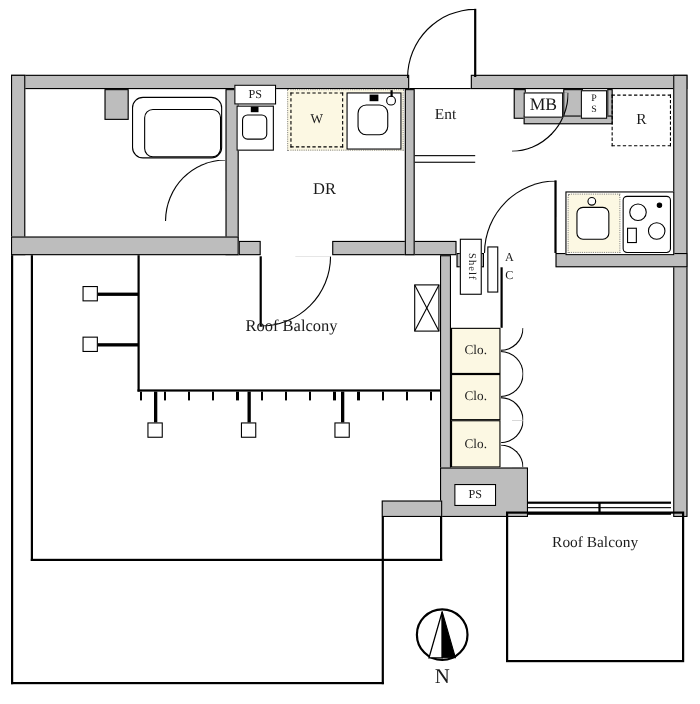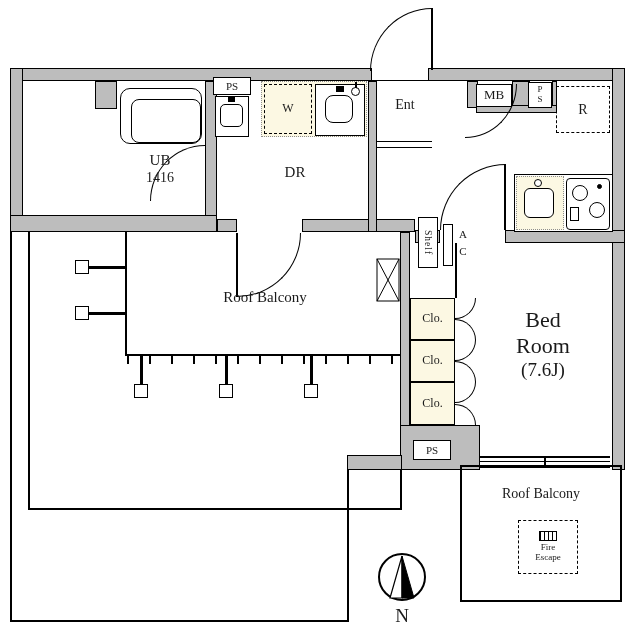--- a/index.html
+++ b/index.html
@@ -76,24 +76,20 @@
   <div class="arc br" style="left:455px;top:298px;width:21px;height:21px"></div>
   <div class="arc tr" style="left:455px;top:319px;width:21px;height:21px"></div>
   <div class="arc br" style="left:455px;top:340px;width:21px;height:21px"></div>
   <div class="arc tr" style="left:455px;top:361px;width:21px;height:21px"></div>
   <div class="arc br" style="left:455px;top:382px;width:21px;height:21px"></div>
   <div class="arc tr" style="left:455px;top:404px;width:21px;height:21px"></div>
 
   <div class="box" style="left:120px;top:88px;width:82px;height:56px;border-radius:10px">
     <div class="sq" style="left:5px;top:5px;width:70px;height:44px;border-radius:8px;position:relative;background:transparent"></div>
   </div>
-  <div class="lbl" style="left:126px;top:150px;width:68px;height:38px;font-size:15px">
-    <span>UB</span>
-    <span style="font-size:14px">1416</span>
-  </div>
 
   <div class="box" style="left:215px;top:96px;width:34px;height:41px"></div>
   <div class="sq" style="left:220px;top:104px;width:23px;height:23px;border-radius:5px"></div>
   <div class="line" style="left:228px;top:97px;width:7px;height:5px"></div>
 
   <div class="box" style="left:213px;top:77px;width:38px;height:18px;font-size:11px">
     <span>PS</span>
   </div>
 
   <div class="dotted" style="left:261px;top:81px;width:106px;height:56px"></div>
@@ -103,21 +99,21 @@
   <div class="box" style="left:315px;top:84px;width:50px;height:52px"></div>
   <div class="sq" style="left:325px;top:95px;width:28px;height:28px;border-radius:8px"></div>
   <div class="line" style="left:336px;top:86px;width:8px;height:6px"></div>
   <div class="circle" style="left:351px;top:87px;width:9px;height:9px"></div>
   <div class="line" style="left:355px;top:82px;width:2px;height:6px"></div>
 
   <div class="lbl" style="left:380px;top:96px;width:50px;height:18px;font-size:14px">
     <span>Ent</span>
   </div>
 
-  <div class="box" style="left:476px;top:84px;width:36px;height:23px;font-size:13px">
+  <div class="box" style="left:476px;top:84px;width:36px;height:23px;font-size:16px">
     <span>MB</span>
   </div>
   <div class="box" style="left:528px;top:82px;width:24px;height:26px;font-size:9px">
     <span>P</span>
     <span>S</span>
   </div>
   <div class="box dashedb" style="left:556px;top:86px;width:54px;height:47px;font-size:14px">
     <span>R</span>
   </div>
 
@@ -171,41 +167,31 @@
   <div class="box ybox" style="left:410px;top:298px;width:45px;height:42px;font-size:12px">
     <span>Clo.</span>
   </div>
   <div class="box ybox" style="left:410px;top:340px;width:45px;height:42px;font-size:12px">
     <span>Clo.</span>
   </div>
   <div class="box ybox" style="left:410px;top:382px;width:45px;height:43px;font-size:12px">
     <span>Clo.</span>
   </div>
 
-  <div class="lbl" style="left:493px;top:303px;width:100px;height:82px;font-size:22px">
-    <span>Bed</span>
-    <span>Room</span>
-    <span style="font-size:19px">(7.6J)</span>
-  </div>
   <div class="box" style="left:413px;top:440px;width:38px;height:20px;font-size:11px">
     <span>PS</span>
   </div>
 
   <div class="abs" style="left:480px;top:456px;width:130px;height:12px;background:#fff;border-top:2px solid #000;border-bottom:2px solid #000;box-sizing:border-box"></div>
   <div class="line" style="left:480px;top:461px;width:130px;height:1px"></div>
   <div class="line" style="left:544px;top:457px;width:2px;height:10px"></div>
 
   <div class="abs" style="left:460px;top:465px;width:162px;height:137px;border:2px solid #000;box-sizing:border-box"></div>
   <div class="lbl" style="left:478px;top:486px;width:126px;height:16px;font-size:14px">
     <span>Roof Balcony</span>
-  </div>
-  <div class="box dashedb" style="left:518px;top:520px;width:60px;height:54px;font-size:9px">
-    <div class="ladder"></div>
-    <span>Fire</span>
-    <span>Escape</span>
   </div>
 
   <svg class="abs" style="left:376px;top:551px" width="52" height="52" viewBox="0 0 52 52">
     <circle cx="26" cy="26" r="23" fill="#fff" stroke="#000" stroke-width="2"></circle>
     <polygon points="26,5 26,47 14,47" fill="#fff" stroke="#000" stroke-width="1.2"></polygon>
     <polygon points="26,5 38,47 26,47" fill="#000" stroke="#000" stroke-width="1"></polygon>
   </svg>
   <div class="lbl" style="left:390px;top:603px;width:24px;height:26px;font-size:19px">
     <span>N</span>
   </div>

